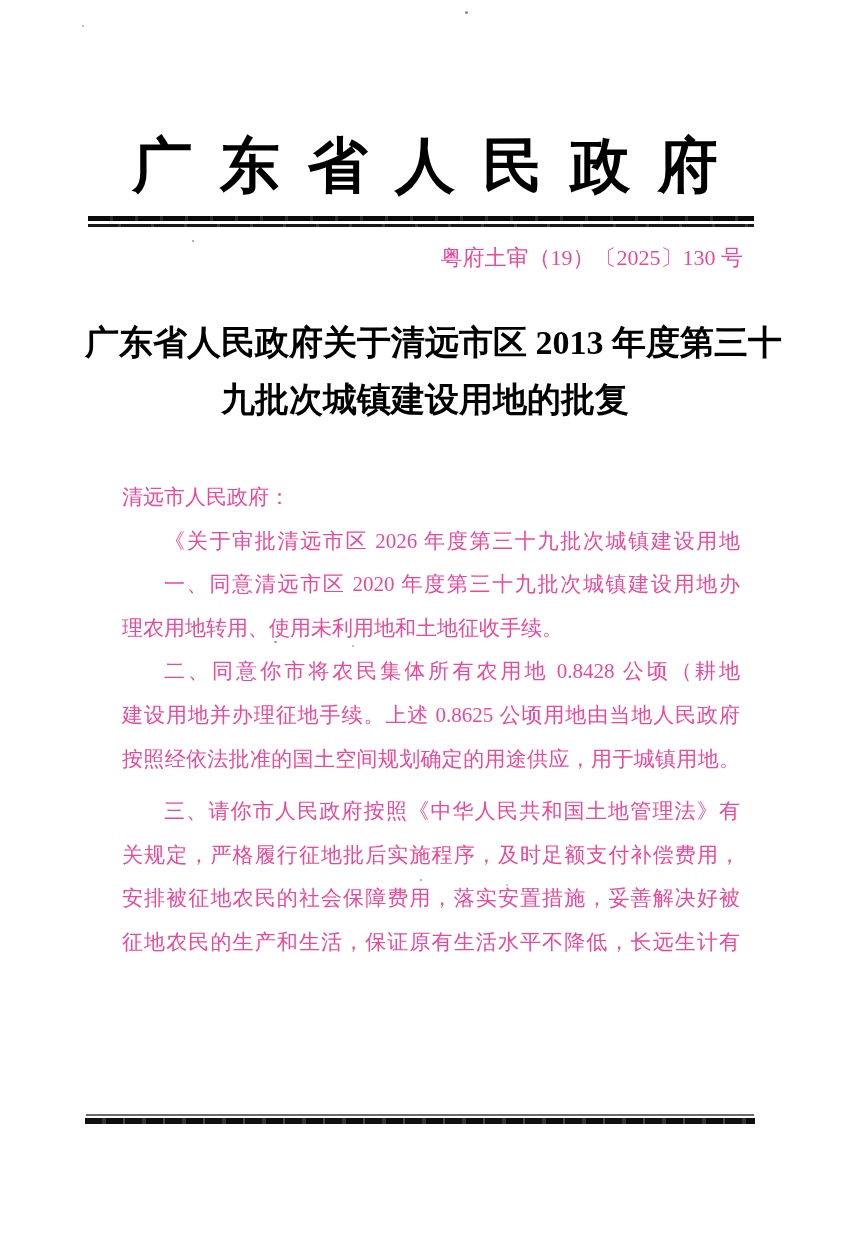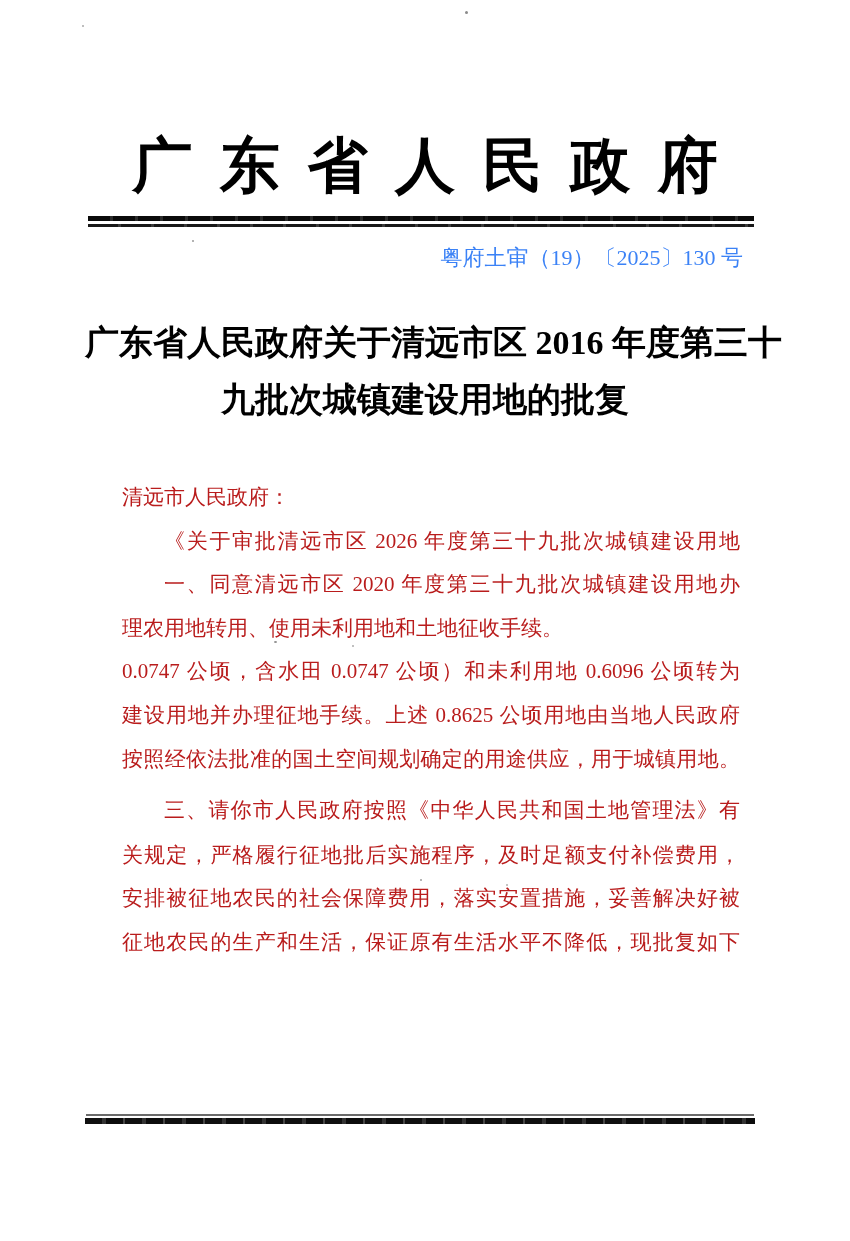--- a/index.html
+++ b/index.html
@@ -48,21 +48,21 @@
     height: 3px;
     background: repeating-linear-gradient(90deg, #181818 0 30px, #3a3a3a 30px 33px);
   }
 
   .doc-number {
     position: absolute;
     top: 243px;
     right: 107px;
     font-size: 22px;
     line-height: 30px;
-    color: #3b82f6;
+    color: #ec4899;
     white-space: nowrap;
   }
 
   .doc-title {
     position: absolute;
     top: 314px;
     left: 85px;
     width: 680px;
     text-align: center;
     font-weight: bold;
@@ -72,26 +72,26 @@
     white-space: nowrap;
   }
 
   .body-text {
     position: absolute;
     top: 476px;
     left: 122px;
     width: 618px;
     font-size: 21px;
     line-height: 43.6px;
-    color: #b91c1c;
+    color: #ec4899;
   }
   .line { height: 43.6px; overflow: hidden; }
   .jl { text-align: justify; text-align-last: justify; }
   .ind { text-indent: 2em; }
-  .p-start { margin-top: 9px; font-family: Liberation Mono, monospace; }
+  .p-start { margin-top: 9px; }
 
   
   .bottom-edge-thin {
     position: absolute;
     left: 86px;
     top: 1114px;
     width: 668px;
     height: 2px;
     background: #6a6a6a;
   }
@@ -128,34 +128,34 @@
   <span class="speck s7"></span>
 
   <h1 class="gov-header">广东省人民政府</h1>
 
   <div class="rule-top"></div>
   <div class="rule-bottom"></div>
 
   <div class="doc-number">粤府土审（19）〔2025〕130 号</div>
 
   <div class="doc-title">
-    <div>广东省人民政府关于清远市区 2016 年度第三十</div>
+    <div>广东省人民政府关于清远市区 2013 年度第三十</div>
     <div>九批次城镇建设用地的批复</div>
   </div>
 
   <div class="body-text">
     <div class="line">清远市人民政府：</div>
     <div class="line jl ind">《关于审批清远市区 2026 年度第三十九批次城镇建设用地</div>
     <div class="line jl ind">一、同意清远市区 2020 年度第三十九批次城镇建设用地办</div>
     <div class="line">理农用地转用、使用未利用地和土地征收手续。</div>
-    <div class="line jl">0.0747 公顷，含水田 0.0747 公顷）和未利用地 0.6096 公顷转为</div>
+    <div class="line jl ind">二、同意你市将农民集体所有农用地 0.8428 公顷（耕地</div>
     <div class="line jl">建设用地并办理征地手续。上述 0.8625 公顷用地由当地人民政府</div>
     <div class="line jl">按照经依法批准的国土空间规划确定的用途供应，用于城镇用地。</div>
     <div class="line jl ind p-start">三、请你市人民政府按照《中华人民共和国土地管理法》有</div>
     <div class="line jl">关规定，严格履行征地批后实施程序，及时足额支付补偿费用，</div>
     <div class="line jl">安排被征地农民的社会保障费用，落实安置措施，妥善解决好被</div>
-    <div class="line jl">征地农民的生产和生活，保证原有生活水平不降低，现批复如下</div>
+    <div class="line jl">征地农民的生产和生活，保证原有生活水平不降低，长远生计有</div>
   </div>
 
   <div class="bottom-edge-thin"></div>
   <div class="bottom-edge-band"></div>
 
 </div>
 
 </body></html>

